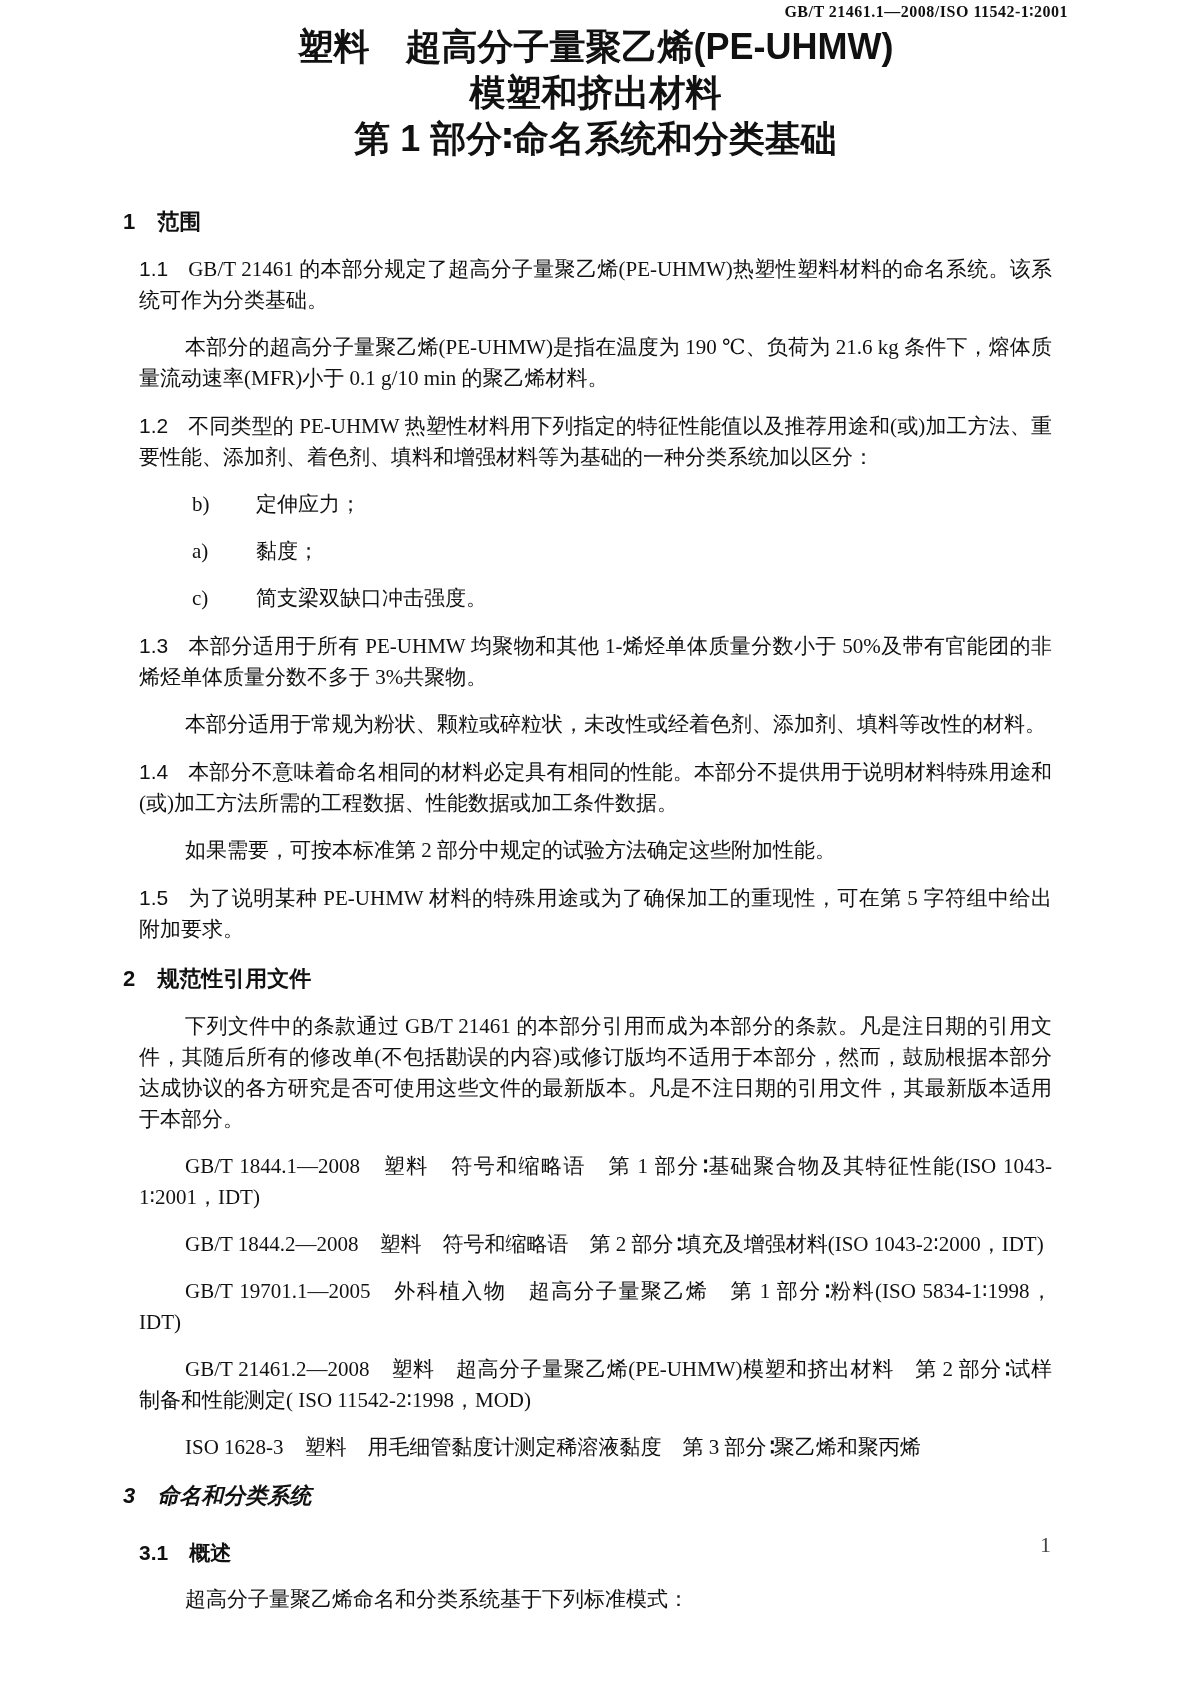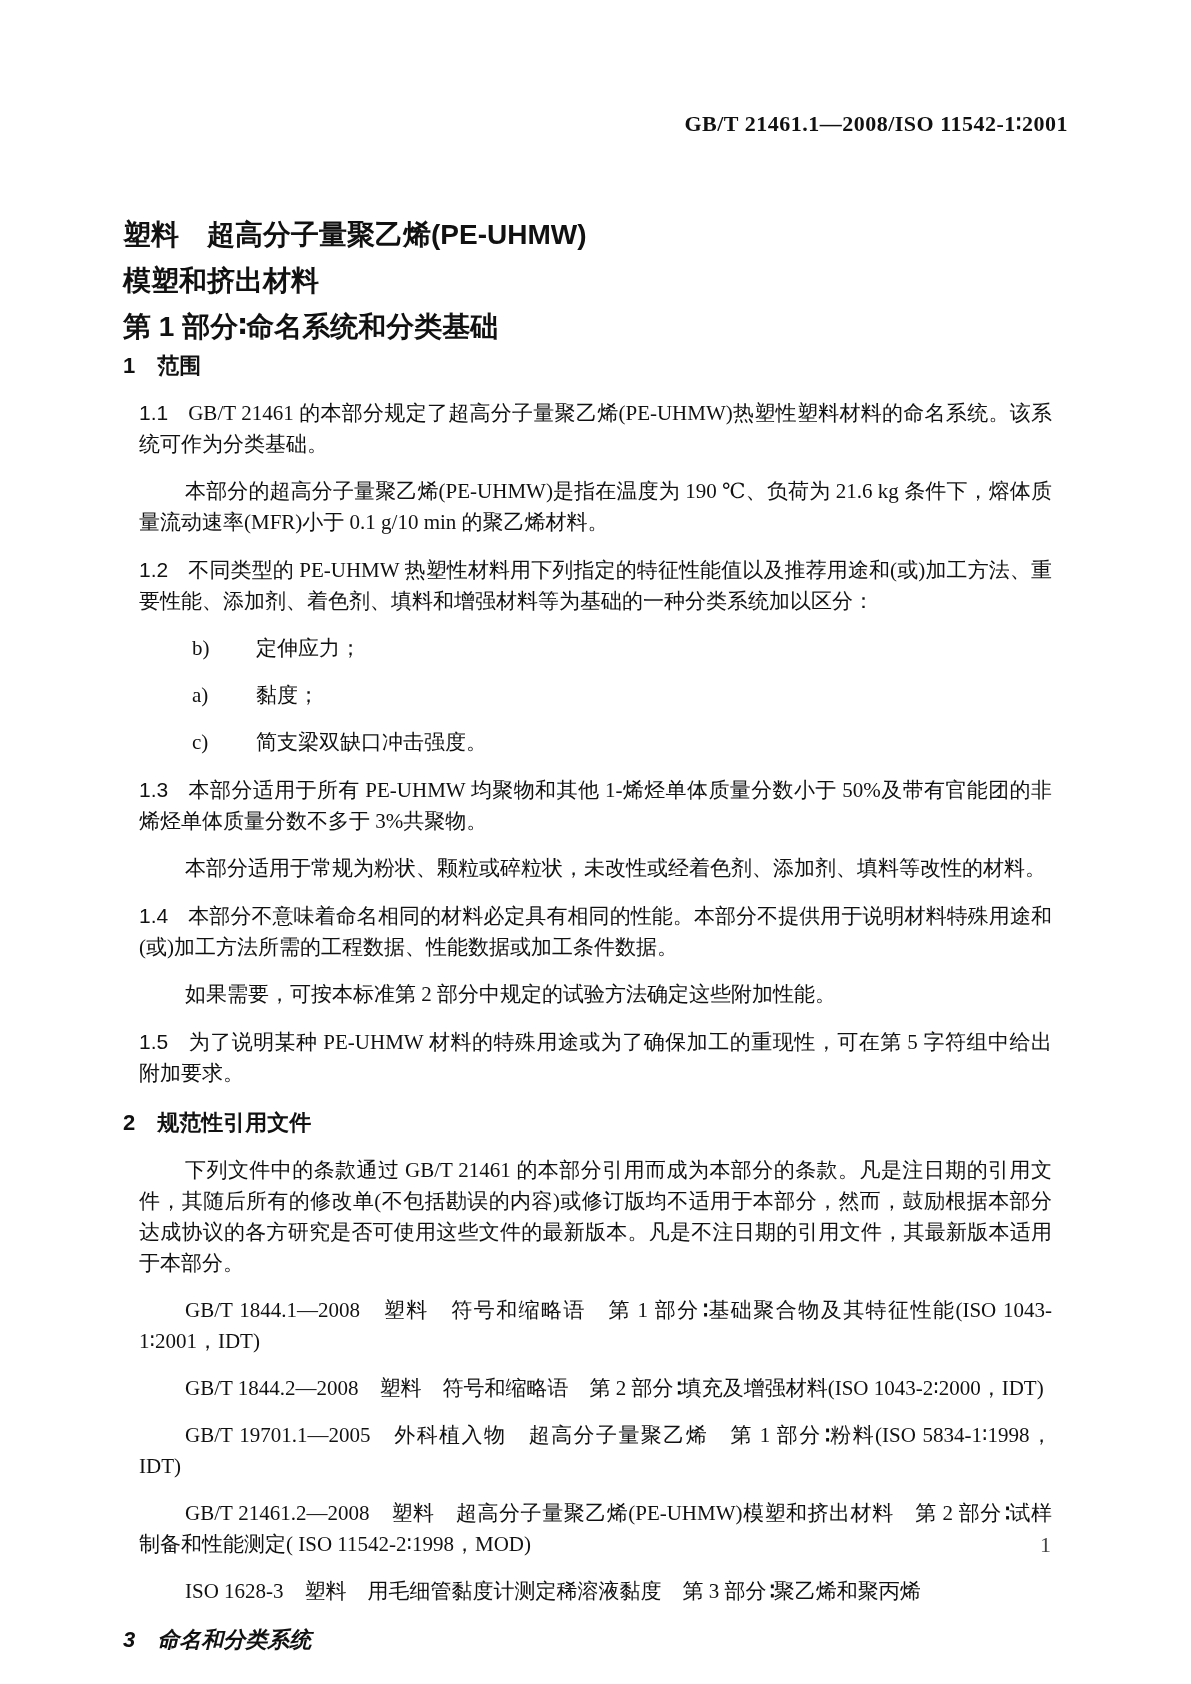--- a/index.html
+++ b/index.html
@@ -12,42 +12,41 @@
     font-family: "Liberation Serif", "DejaVu Serif", serif;
     overflow: hidden;
   }
   .content {
     position: absolute;
     left: 123px;
     top: 0;
     width: 945px;
   }
   .doc-code {
-    padding-top: 112px;
     text-align: right;
     font-weight: bold;
-    font-size: 22px;
+    font-size: 16px;
     line-height: 24px;
     letter-spacing: 0.5px;
   }
   .doc-title {
-    margin-top: 76px;
+    text-align: center;
     font-weight: bold;
-    font-size: 28px;
+    font-size: 36px;
     line-height: 46px;
     font-family: "Liberation Sans", "DejaVu Sans", sans-serif;
   }
   h2.sec {
     margin: 0;
     font-family: "Liberation Sans", "DejaVu Sans", sans-serif;
     font-weight: bold;
     font-size: 22px;
     line-height: 31px;
   }
-  h2.sec1 { margin-bottom: 15px; }
+  h2.sec1 { margin-top: 44px; margin-bottom: 15px; }
   h2.sec2 { margin-top: 18px; margin-bottom: 17px; }
   h2.sec3 { margin-top: 17px; margin-bottom: 26px; font-style: italic; }
   h3.subsec {
     margin: 0 0 0 16px;
     font-family: "Liberation Sans", "DejaVu Sans", sans-serif;
     font-weight: bold;
     font-size: 21px;
     line-height: 31px;
     margin-bottom: 0px;
   }

